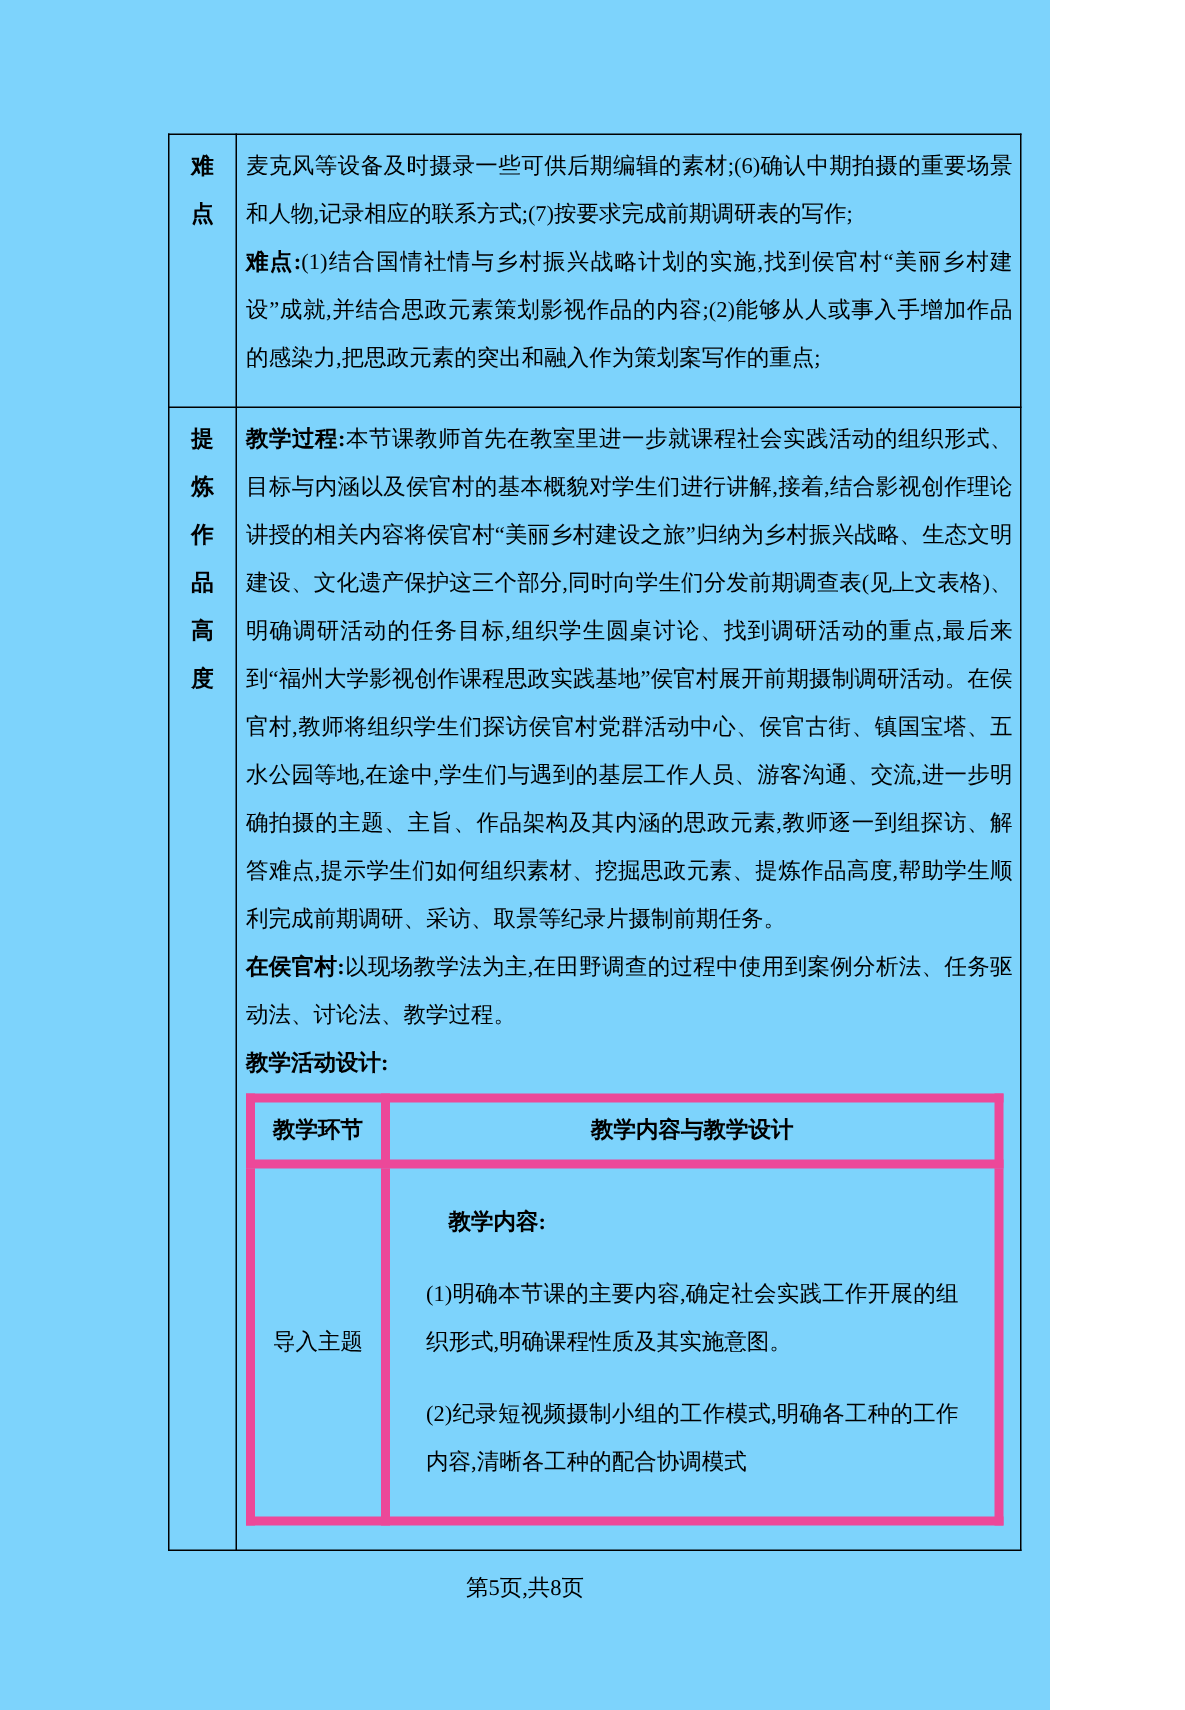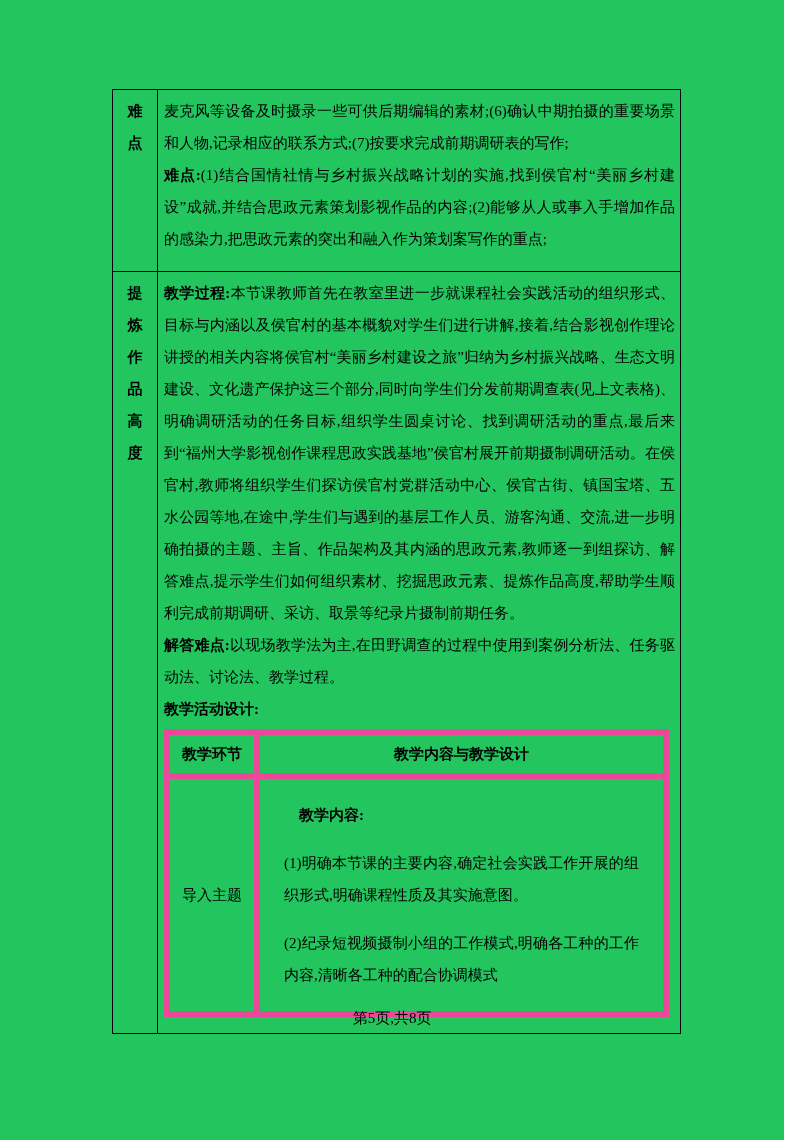--- a/index.html
+++ b/index.html
@@ -5,22 +5,22 @@
   * { box-sizing: border-box; }
   html, body {
     margin: 0; padding: 0;
     width: 790px; height: 1140px;
     background: #ffffff;
     color: #000000;
     font-family: "Liberation Serif", "DejaVu Serif", serif;
   }
   .page {
     position: relative;
-    width: 784px; height: 1140px;
-    background: #22c55e;
+    width: 700px; height: 1140px;
+    background: #7dd3fc;
     overflow: hidden;
   }
 
   
   table.doc-table {
     position: absolute;
     left: 112px; top: 89px;
     width: 569px;
     border-collapse: collapse;
     table-layout: fixed;
@@ -87,21 +87,21 @@
   }
   .content-title {
     font-weight: bold;
     text-indent: 15px;
   }
 
   
   .page-footer {
     position: absolute;
     left: 0; right: 0;
-    top: 1007px;
+    top: 1048px;
     text-align: center;
     font-size: 15px;
     line-height: 22px;
   }
 </style>
 </head>
 <body>
 
 <div class="page">
 
@@ -116,21 +116,21 @@
         <td class="content-cell">
           <p><span>麦克风等设备及时摄录一些可供后期编辑的素材;(6)确认中期拍摄的重要场景和人物,记录相应的联系方式;(7)按要求完成前期调研表的写作;</span></p>
           <p><span class="para-label">难点:</span><span>(1)结合国情社情与乡村振兴战略计划的实施,找到侯官村“美丽乡村建设”成就,并结合思政元素策划影视作品的内容;(2)能够从人或事入手增加作品的感染力,把思政元素的突出和融入作为策划案写作的重点;</span></p>
         </td>
       </tr>
 
       <tr>
         <td class="label-cell">提炼作品高度</td>
         <td class="content-cell">
           <p><span class="para-label">教学过程:</span><span>本节课教师首先在教室里进一步就课程社会实践活动的组织形式、目标与内涵以及侯官村的基本概貌对学生们进行讲解,接着,结合影视创作理论讲授的相关内容将侯官村“美丽乡村建设之旅”归纳为乡村振兴战略、生态文明建设、文化遗产保护这三个部分,同时向学生们分发前期调查表(见上文表格)、明确调研活动的任务目标,组织学生圆桌讨论、找到调研活动的重点,最后来到“福州大学影视创作课程思政实践基地”侯官村展开前期摄制调研活动。在侯官村,教师将组织学生们探访侯官村党群活动中心、侯官古街、镇国宝塔、五水公园等地,在途中,学生们与遇到的基层工作人员、游客沟通、交流,进一步明确拍摄的主题、主旨、作品架构及其内涵的思政元素,教师逐一到组探访、解答难点,提示学生们如何组织素材、挖掘思政元素、提炼作品高度,帮助学生顺利完成前期调研、采访、取景等纪录片摄制前期任务。</span></p>
-          <p><span class="para-label">解答难点:</span><span>以现场教学法为主,在田野调查的过程中使用到案例分析法、任务驱动法、讨论法、教学过程。</span></p>
+          <p><span class="para-label">在侯官村:</span><span>以现场教学法为主,在田野调查的过程中使用到案例分析法、任务驱动法、讨论法、教学过程。</span></p>
           <p class="bold-line">教学活动设计:</p>
 
           <table class="activity-table">
             <colgroup>
               <col style="width:90px">
               <col>
             </colgroup>
             <tbody>
               <tr class="activity-header">
                 <th>教学环节</th>

